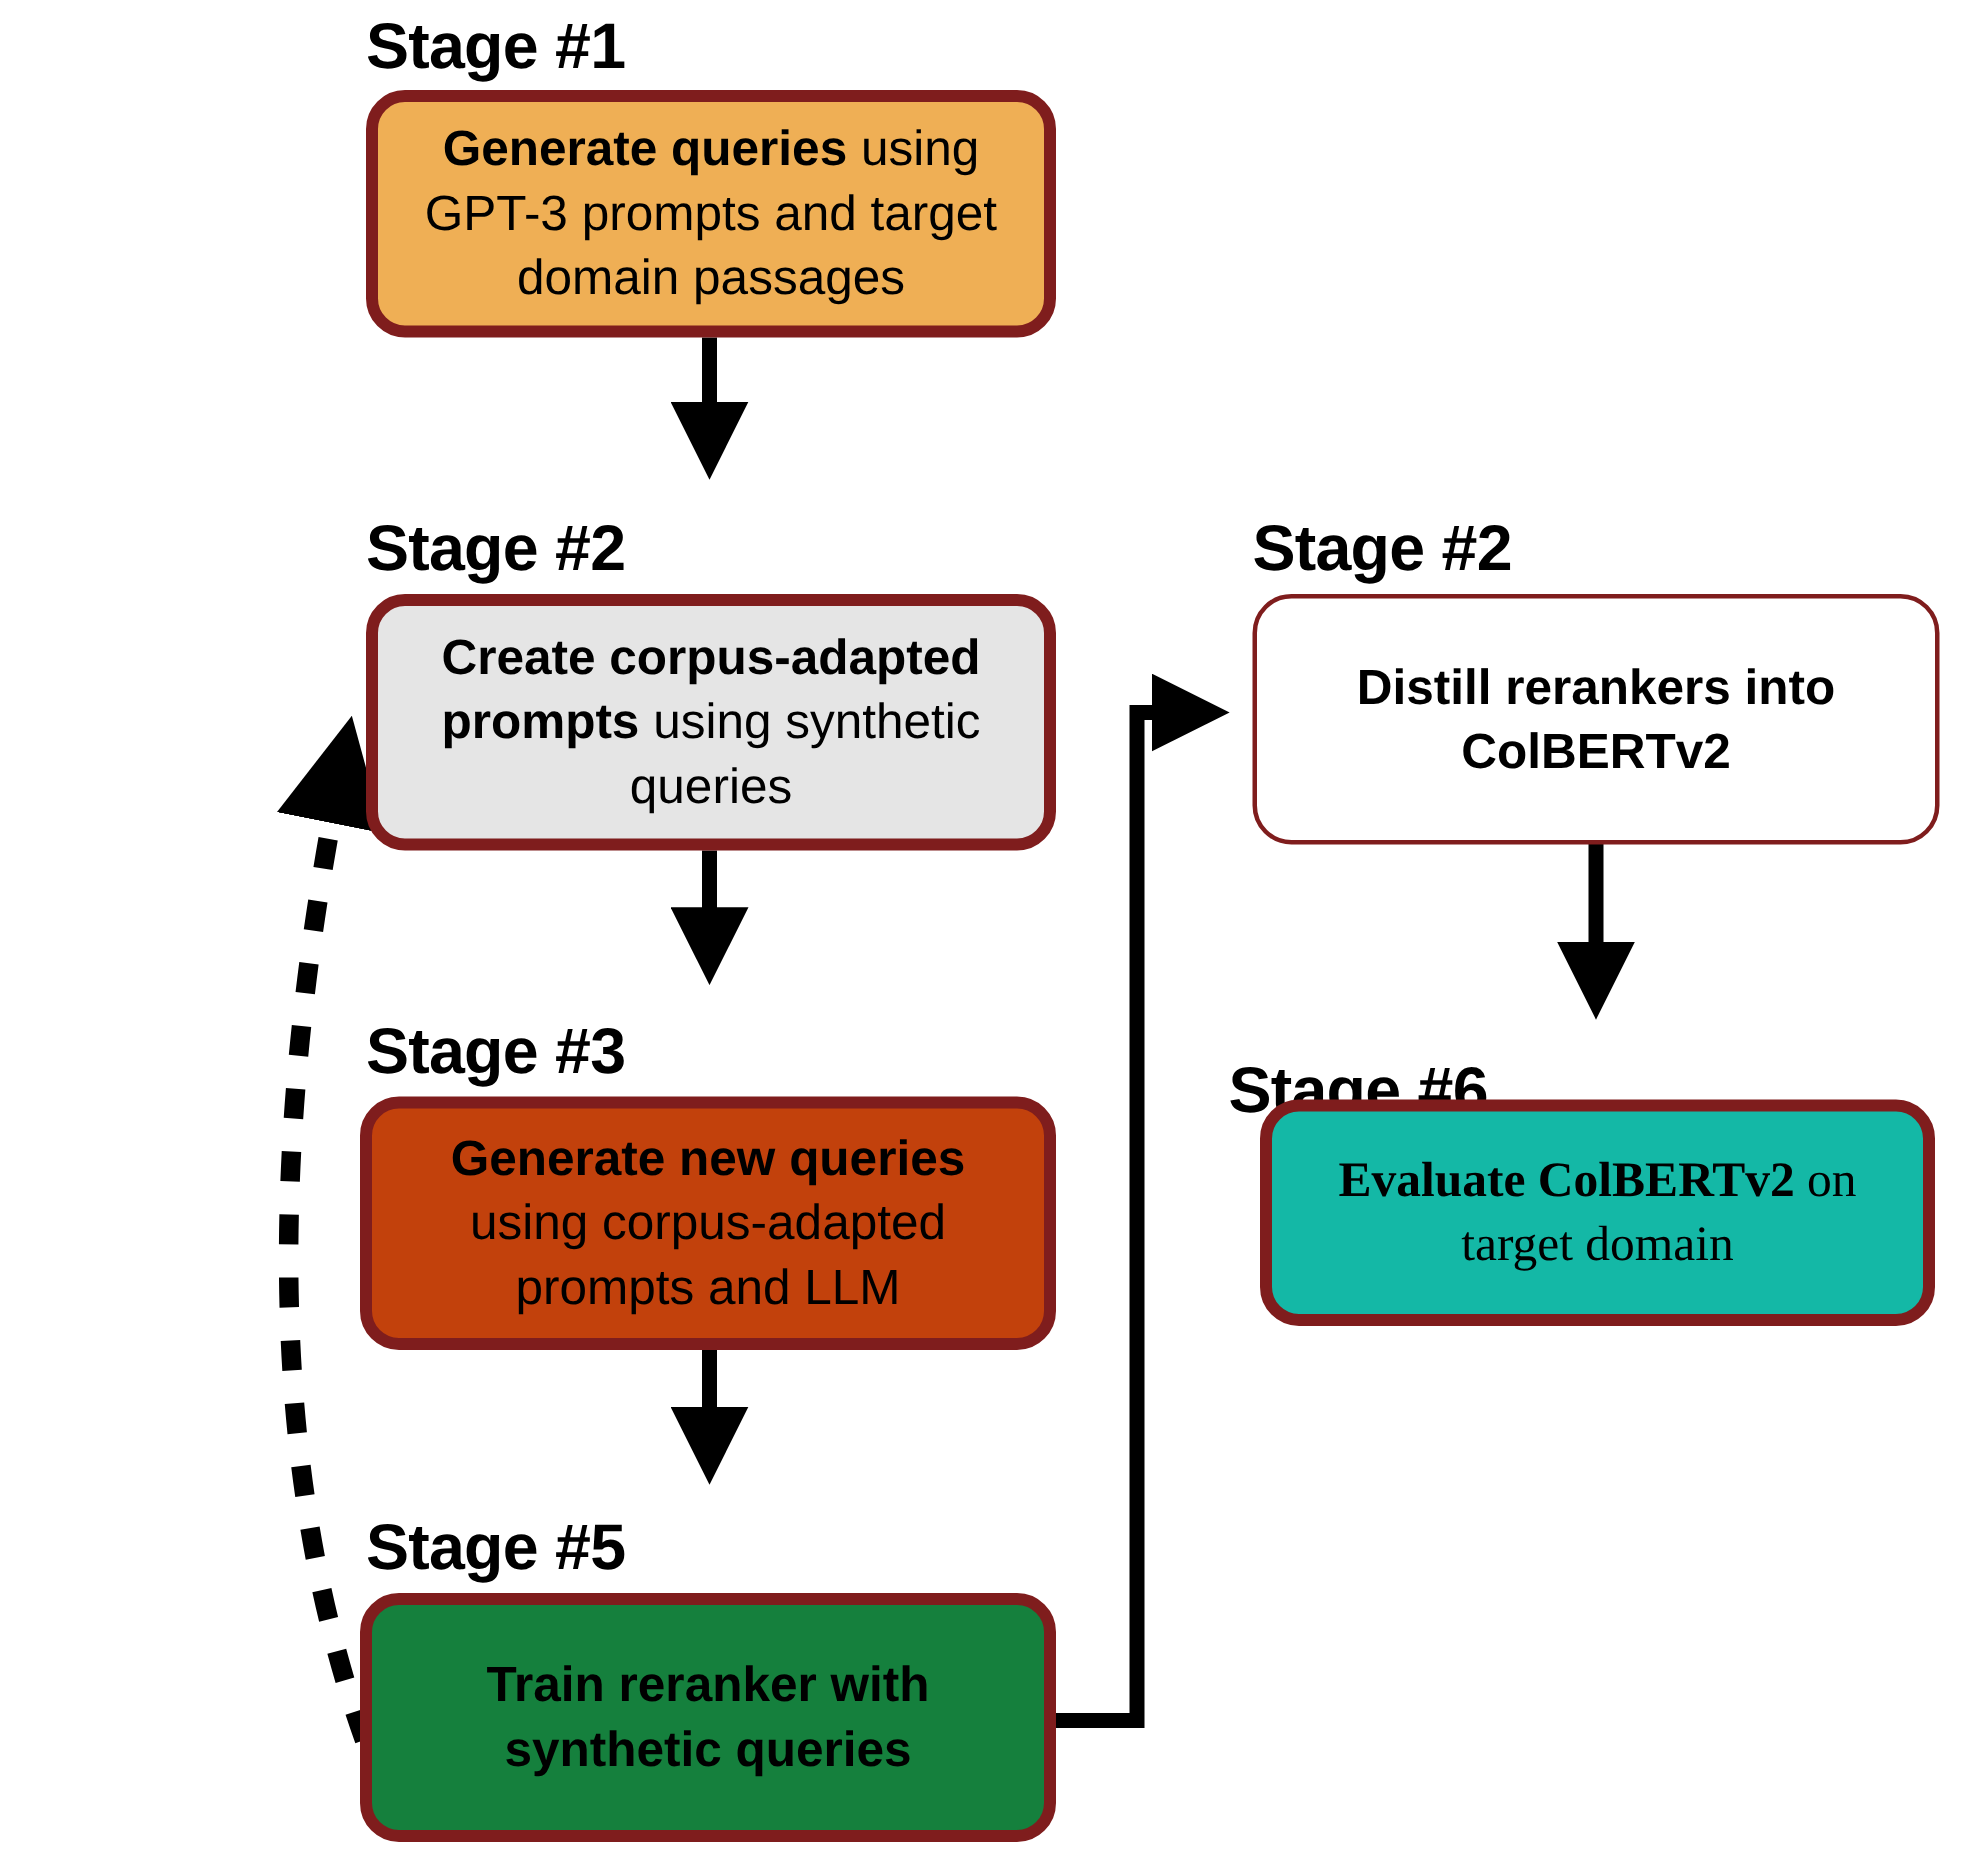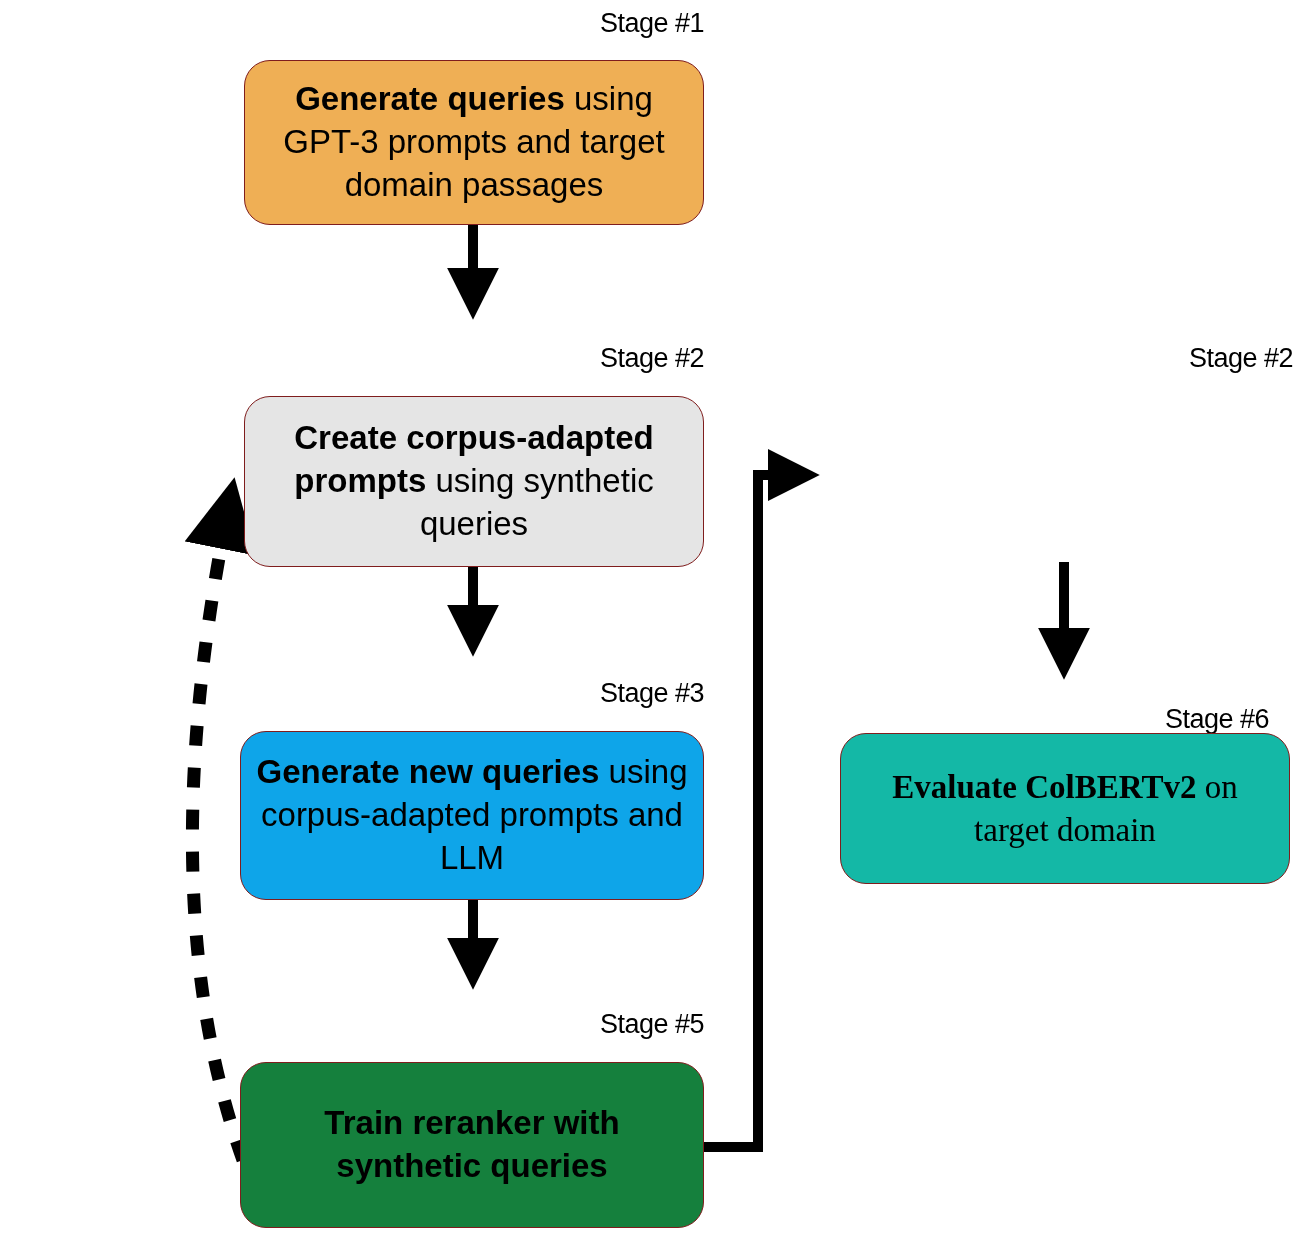--- a/index.html
+++ b/index.html
@@ -23,35 +23,35 @@
   }
   .edges {
     position: absolute;
     left: 0; top: 0;
     width: 1314px;
     height: 1244px;
     pointer-events: none;
   }
   .stage-label {
     position: absolute;
-    font-size: 27px;
-    font-weight: normal;
+    font-size: 43px;
+    font-weight: bold;
     letter-spacing: -0.5px;
-    text-align: right;
+    text-align: left;
     white-space: nowrap;
     line-height: 1;
   }
   .node {
     position: absolute;
     box-sizing: border-box;
     display: flex;
     align-items: center;
     justify-content: center;
     text-align: center;
-    border: 1px solid #7f1d1d;
+    border: 8px solid #7f1d1d;
     border-radius: 26px;
     font-size: 33px;
     line-height: 1.30;
     padding: 6px 14px;
   }
   .node .t { display: block; }
   .node b { font-weight: bold; }
   .node.thin { border-width: 3px; }
   .repeat-label {
     position: absolute;
@@ -107,30 +107,33 @@
   <div class="node" style="left:244px; top:60px; width:460px; height:165px; background:#EFAF55;">
     <span class="t"><b>Generate queries</b><span> using GPT-3 prompts and target domain passages</span></span>
   </div>
 
   <div class="stage-label" style="left:244px; top:345px; width:460px;">Stage #2</div>
   <div class="node" style="left:244px; top:396px; width:460px; height:171px; background:#e5e5e5;">
     <span class="t"><b>Create corpus-adapted prompts</b><span> using synthetic queries</span></span>
   </div>
 
   <div class="stage-label" style="left:244px; top:680px; width:460px;">Stage #3</div>
-  <div class="node" style="left:240px; top:731px; width:464px; height:169px; background:#0ea5e9;">
+  <div class="node" style="left:240px; top:731px; width:464px; height:169px; background:#c2410c;">
     <span class="t"><b>Generate new queries</b><span> using corpus-adapted prompts and LLM</span></span>
   </div>
 
   <div class="stage-label" style="left:244px; top:1011px; width:460px;">Stage #5</div>
   <div class="node" style="left:240px; top:1062px; width:464px; height:166px; background:#15803d;">
     <span class="t"><b>Train reranker with synthetic queries</b><span></span></span>
   </div>
 
   <div class="stage-label" style="left:835px; top:345px; width:458px;">Stage #2</div>
+  <div class="node thin" style="left:835px; top:396px; width:458px; height:167px; background:#FFFFFF;">
+    <span class="t"><b>Distill rerankers into ColBERTv2</b><span></span></span>
+  </div>
 
   <div class="stage-label" style="left:819px; top:682px; width:450px;margin-top:24px;">Stage #6</div>
   <div class="node" style="left:840px; top:733px; width:450px; height:151px; background:#14b8a6;font-family:Liberation Serif, serif;">
     <span class="t"><b>Evaluate ColBERTv2</b><span> on target domain</span></span>
   </div>
 
 
 </div>
 
 </body></html>

